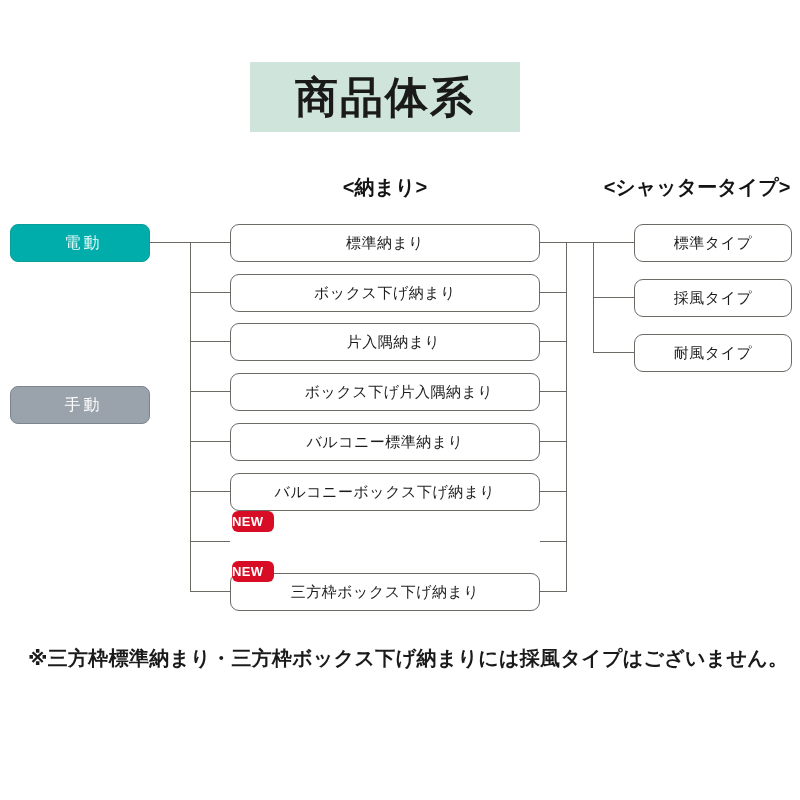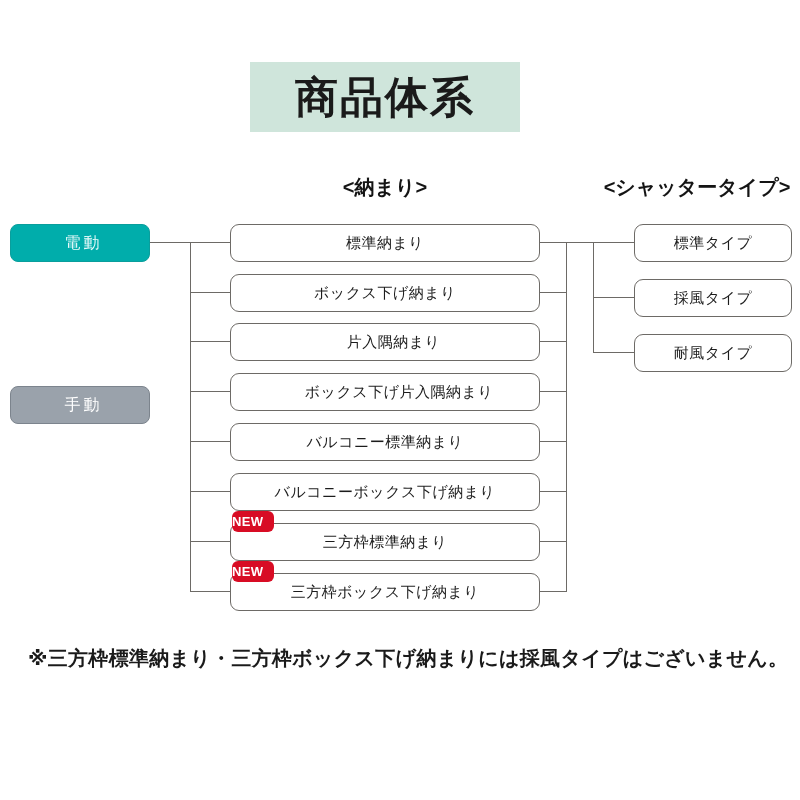--- a/index.html
+++ b/index.html
@@ -213,23 +213,20 @@
   </div>
   <div class="node-box mid-box" style="top:373px;padding-left:28px;">
     <span>ボックス下げ片入隅納まり</span>
   </div>
   <div class="node-box mid-box" style="top:423px;">
     <span>バルコニー標準納まり</span>
   </div>
   <div class="node-box mid-box" style="top:473px;">
     <span>バルコニーボックス下げ納まり</span>
   </div>
-  <div class="node-box mid-box" style="top:523px;">
-    <span>三方枠標準納まり</span>
-  </div>
   <div class="node-box mid-box" style="top:573px;">
     <span>三方枠ボックス下げ納まり</span>
   </div>
 
   <div class="new-badge" style="left:232px; top:511px;">
     <span>NEW</span>
   </div>
   <div class="new-badge" style="left:232px; top:561px;">
     <span>NEW</span>
   </div>

